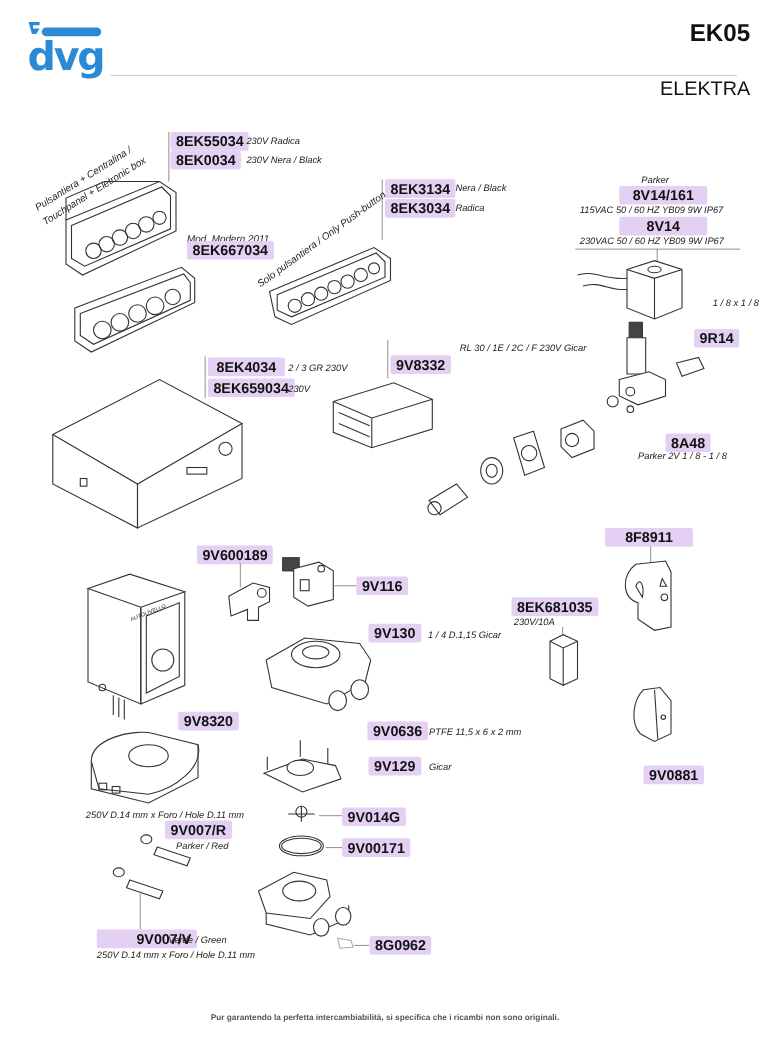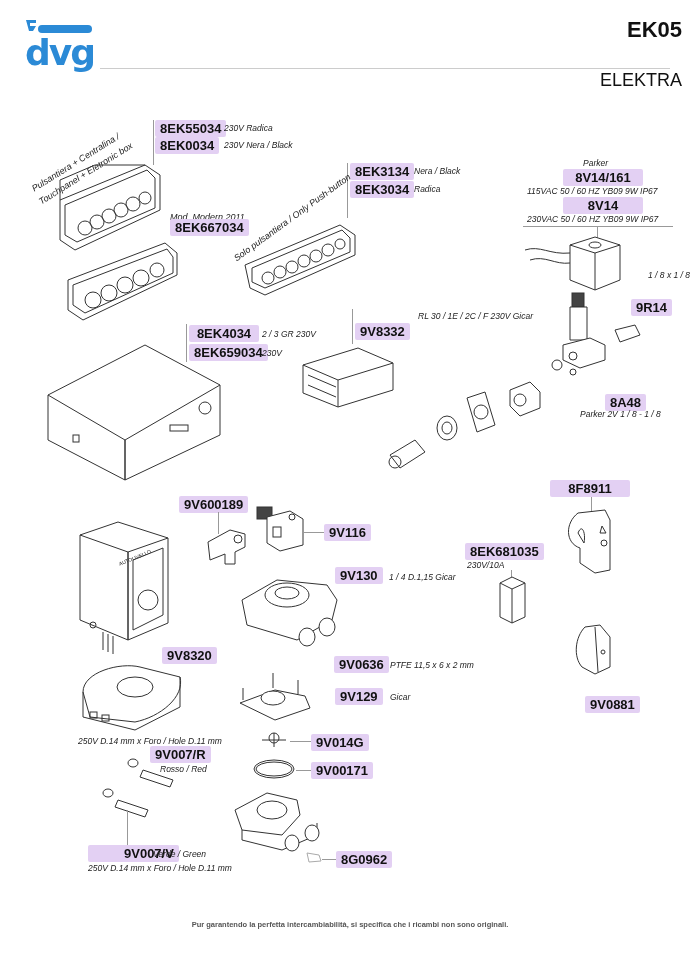--- a/index.html
+++ b/index.html
@@ -257,21 +257,21 @@
   <ellipse cx="60" cy="58" rx="7" ry="8" class="lt"></ellipse>
     <ellipse cx="80" cy="48" rx="7" ry="8" class="lt"></ellipse>
 </svg>
 <svg class="draw" style="left:305px;top:850px;" width="20" height="15">
   <path d="M2 3 L14 5 L16 11 L4 12 Z" class="lt" style="stroke:#aaa;"></path>
 </svg>
 <div class="line" style="left:322px;top:859px;width:14px;height:1px;"></div>
 <div class="badge" style="left: 336px; top: 851px; background: rgb(227, 208, 243);">8G0962</div>
 
 <div class="badge" style="left: 150px; top: 746px; background: rgb(227, 208, 243);">9V007/R</div>
-<div class="note" style="left:160px;top:764px;">Rosso / Red</div>
+<div class="note" style="left:160px;top:764px;">Parker / Red</div>
 <svg class="draw" style="left:125px;top:755px;" width="60" height="40">
   <ellipse cx="8" cy="8" rx="5" ry="4"></ellipse>
   <path d="M18 15 L48 25 L45 32 L15 22 Z" class="lt"></path>
 </svg>
 <svg class="draw" style="left:100px;top:785px;" width="60" height="40">
   <ellipse cx="8" cy="8" rx="5" ry="4"></ellipse>
   <path d="M18 15 L48 25 L45 32 L15 22 Z" class="lt"></path>
 </svg>
 <div class="line" style="left:127px;top:810px;width:1px;height:35px;"></div>
 <div class="badge" style="left: 88px; top: 845px; background: rgb(227, 208, 243); padding-left: 36px;">9V007/V</div>

